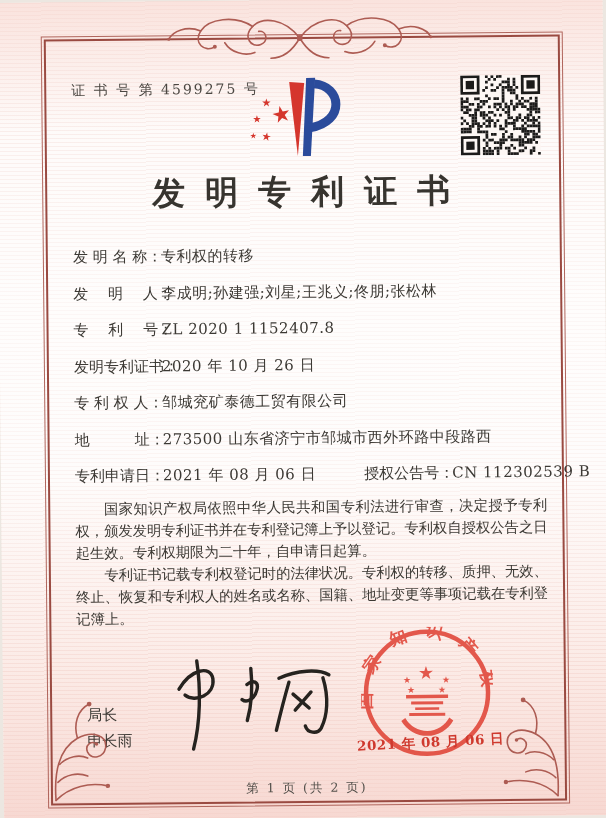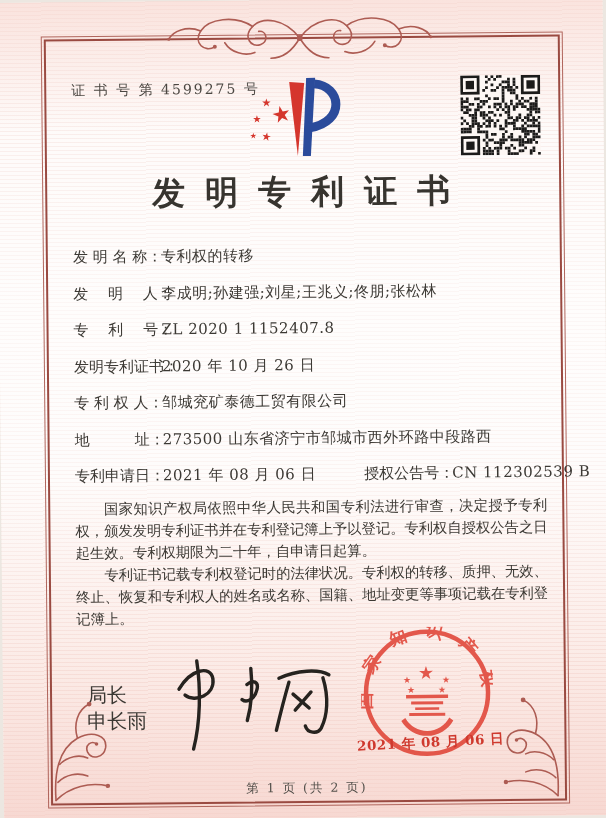--- a/index.html
+++ b/index.html
@@ -37,21 +37,21 @@
   .row{display:flex;align-items:baseline;height:20px;margin-bottom:16.5px;
     font-size:15px;color:#3c3934;white-space:nowrap;}
   .row .lab{display:inline-block;width:88px;flex:0 0 88px;}
   .row .val{letter-spacing:.5px;}
   .row .lab2{margin-left:48px;}
   .body-text{
     left:74px;top:496px;width:472px;font-size:14.3px;line-height:22px;
     color:#3c3934;text-align:justify;
   }
   .body-text p{margin:0;text-indent:2em;}
-  .signblock{left:84px;top:680px;font-size:20px;color:#3c3934;line-height:26px;}
+  .signblock{left:84px;top:700px;font-size:15px;color:#3c3934;line-height:26px;}
   .sig-svg{left:160px;top:648px;}
   .seal{left:358px;top:628px;}
   .sealdate{
     left:352px;top:735px;width:150px;text-align:center;
     color:#cf392e;font-size:13.5px;letter-spacing:.5px;
     transform:rotate(-2.5deg);font-weight:600;
   }
   .pagefoot{
     left:0;right:0;top:780px;text-align:center;font-size:12.5px;color:#53504b;
     letter-spacing:2px;

